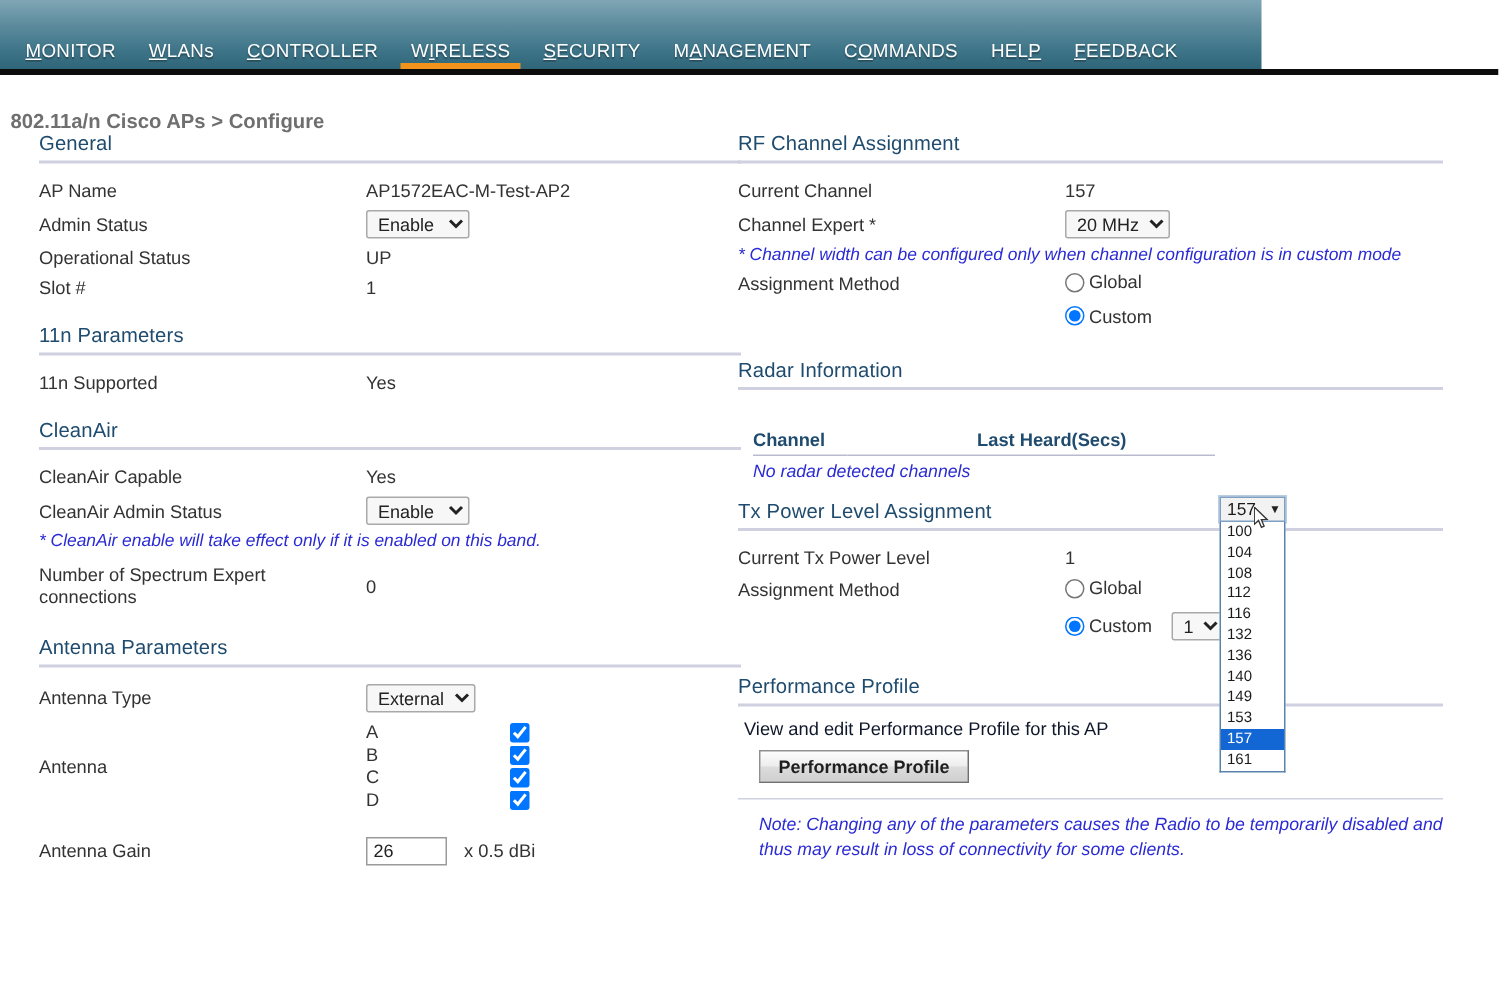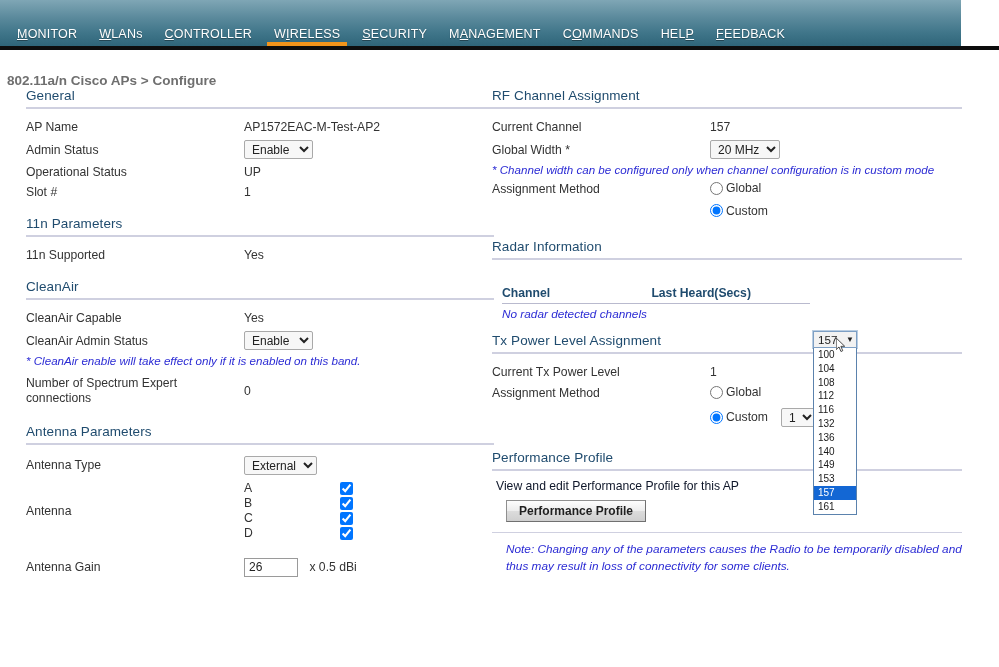--- a/index.html
+++ b/index.html
@@ -7,21 +7,21 @@
     margin: 0; padding: 0;
     width: 999px; height: 667px;
     background: #ffffff;
     font-family: "Liberation Sans", sans-serif;
     overflow: hidden;
   }
 
   
   .topbar {
     position: relative;
-    width: 961px;
+    width: 841px;
     height: 46px;
     background: linear-gradient(to bottom, #7fa6b5 0%, #5b8a9c 38%, #3f7589 72%, #2f6579 100%);
   }
   .navlist {
     position: absolute;
     left: 0; bottom: 0;
     height: 24px;
     display: flex;
     align-items: flex-end;
     padding-left: 6px;
@@ -383,21 +383,21 @@
     <div>
       <div class="sec-title">RF Channel Assignment</div>
       <div class="sec-rule"></div>
       <table class="rows">
         <tbody>
             <tr>
           <td class="lbl">Current Channel</td>
           <td class="val">157</td>
         </tr>
         <tr>
-          <td class="lbl">Global Width *</td>
+          <td class="lbl">Channel Expert *</td>
           <td class="val">
             <select class="ctl" id="sel-chwidth"><option value="20 MHz">20 MHz</option><option value="40 MHz">40 MHz</option><option value="80 MHz">80 MHz</option></select>
           </td>
         </tr>
       </tbody>
         </table>
       <div class="note-italic">* Channel width can be configured only when channel configuration is in custom mode</div>
       <table class="rows">
         <tbody>
             <tr>

